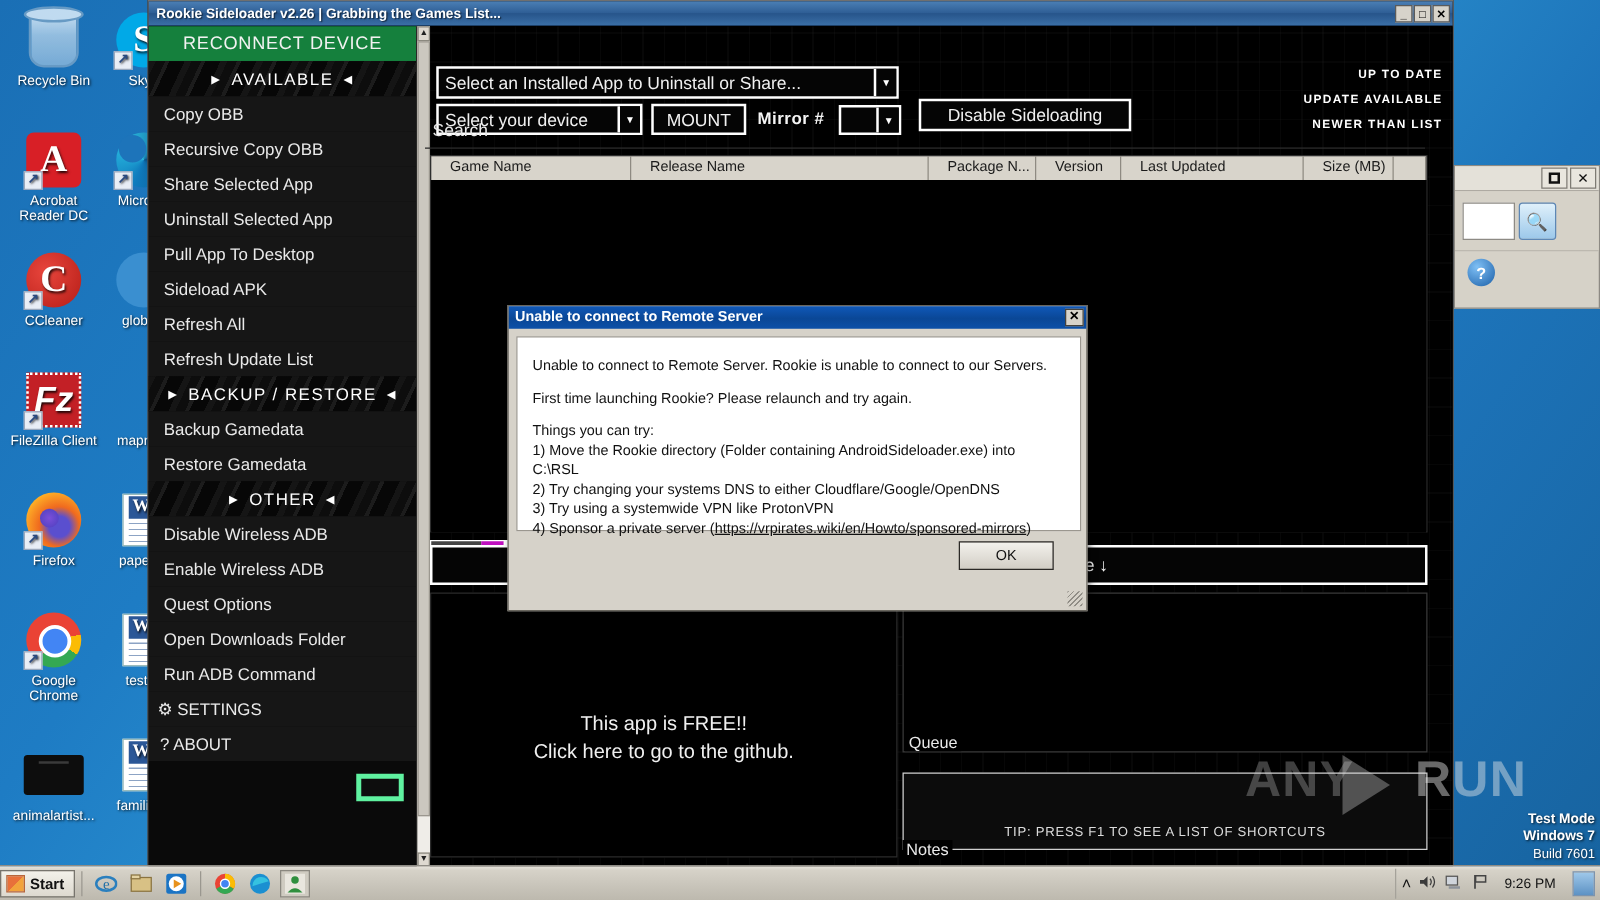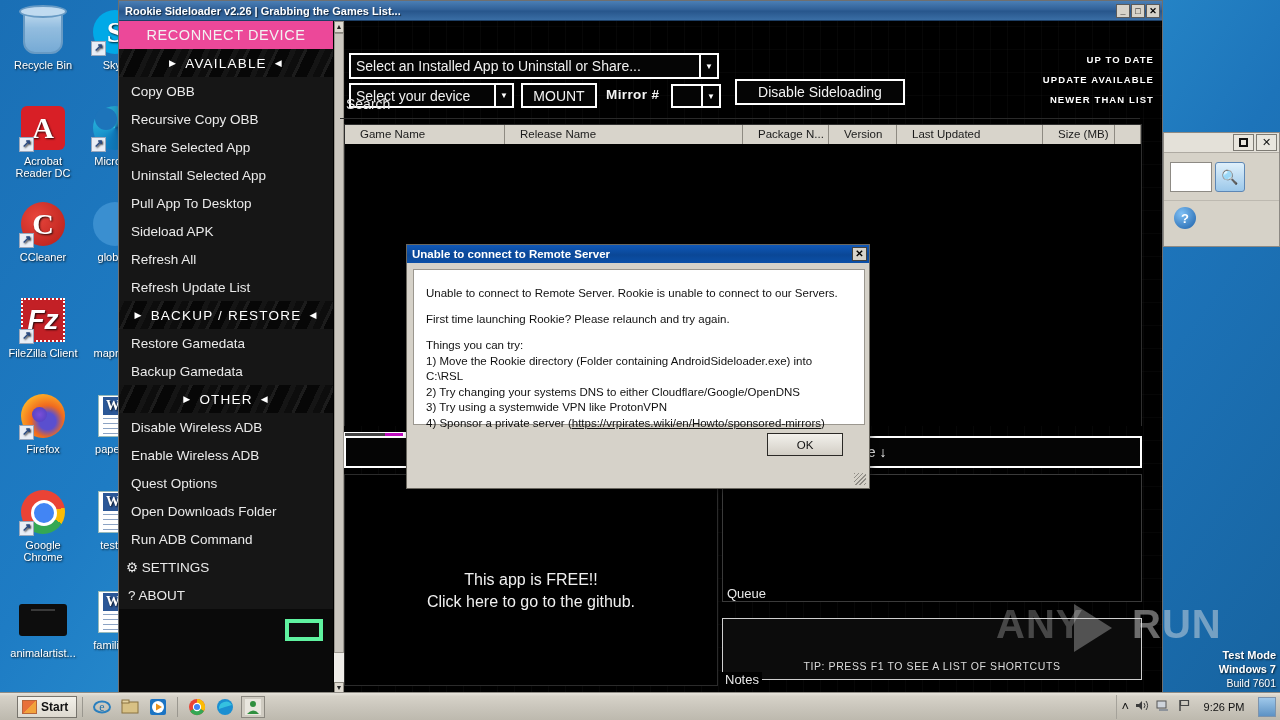--- a/index.html
+++ b/index.html
@@ -127,21 +127,21 @@
   .sb-scroll .arr{ height:12px; background:#ded9d0; border:1px solid #8b887f; font-size:7px;
     text-align:center; line-height:10px; color:#222;}
   .sb-scroll .track{ flex:1; background:#efede8; }
   .sb-scroll .thumb{ position:absolute; left:0; right:0; top:12px; height:620px;
     background:#cbc7bf; border:1px solid #9b978f; }
 
   #sidebar .inner{ width:214px; }
   .sb-head{
     height:28px; display:flex; align-items:center; justify-content:center;
     color:#f2f2f2; font-size:14.5px; letter-spacing:.6px;
-    background:#ec4899;
+    background:#15803d;
   }
   .sb-sect{
     height:28px; display:flex; align-items:center; justify-content:center;
     color:#fff; font-size:13.5px; letter-spacing:1.2px;
     background:
       repeating-linear-gradient(115deg,#151515 0 5px,#0d0d0d 5px 12px,#1c1c1c 12px 15px,#070707 15px 26px),
       #0c0c0c;
   }
   .sb-sect .car{ font-size:9px; margin:0 8px; }
   .sb-item{
@@ -271,21 +271,21 @@
   #dlg .grip{ position:absolute; right:3px; bottom:3px; width:12px; height:12px;
     background:repeating-linear-gradient(135deg,#908d86 0 1px,transparent 1px 3px); }
 
   
   #taskbar{
     position:absolute; left:0; bottom:0; width:1280px; height:28px; z-index:80;
     background:linear-gradient(180deg,#e7e4dc 0%,#d6d2c8 12%,#c9c5bb 55%,#bdb9ae 100%);
     border-top:1px solid #8f8c85; display:flex; align-items:center;
   }
   #taskbar .start{
-    margin-left:17px; height:22px; padding:0 8px 0 4px;
+    margin-left:0; height:22px; padding:0 8px 0 4px;
     background:linear-gradient(180deg,#f3f1ea,#ddd9cf);
     border:1px solid #77746d; display:flex; align-items:center; gap:4px;
     font-size:12px; font-weight:bold; color:#111;
   }
   #taskbar .start .flag{ width:15px; height:14px;
     background:
       linear-gradient(135deg,#e8703a 0 50%, #f2a33c 50%);
     border:1px solid #b7653a; }
   #taskbar .qsep{ width:1px; height:20px; background:#9a978f; margin:0 5px; }
   .tbicon{ width:24px; height:22px; margin:0 2px; display:flex; align-items:center; justify-content:center; }
@@ -480,24 +480,24 @@
             <span>Refresh Update List</span>
           </div>
 
         <div class="sb-sect">
           <span class="car">▶</span>
           <span>BACKUP / RESTORE</span>
           <span class="car">◀</span>
         </div>
 
         <div class="sb-item">
+            <span>Backup Gamedata</span>
+          </div>
+        <div class="sb-item">
             <span>Restore Gamedata</span>
-          </div>
-        <div class="sb-item">
-            <span>Backup Gamedata</span>
           </div>
 
         <div class="sb-sect">
           <span class="car">▶</span>
           <span>OTHER</span>
           <span class="car">◀</span>
         </div>
 
         <div class="sb-item">
             <span>Disable Wireless ADB</span>

